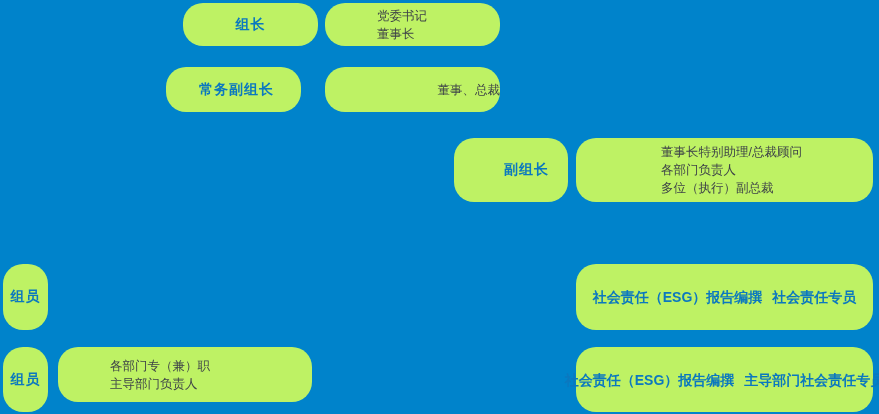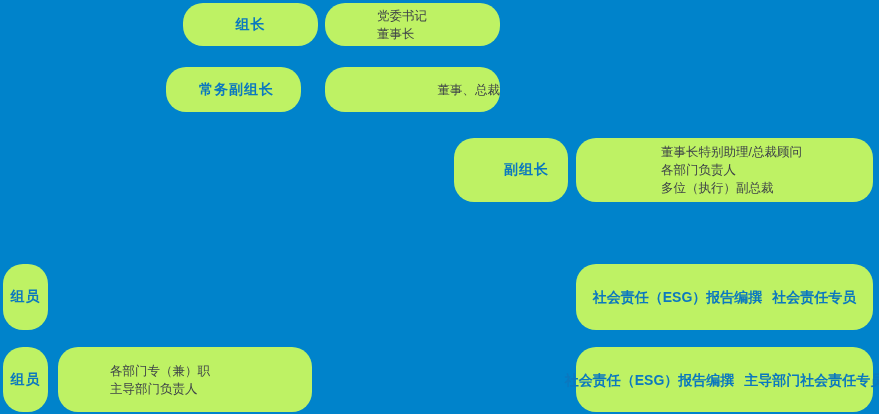--- a/index.html
+++ b/index.html
@@ -61,21 +61,21 @@
   
   #leader-label        { left: 183px; top: 3px;   width: 135px; height: 43px; }
   #leader-roles        { left: 325px; top: 3px;   width: 175px; height: 43px; }
   #exec-deputy-label   { left: 166px; top: 67px;  width: 135px; height: 45px; padding-left: 6px; }
   #exec-deputy-roles   { left: 325px; top: 67px;  width: 175px; height: 45px; }
   #deputy-label        { left: 454px; top: 138px; width: 114px; height: 64px; padding-left: 31px; }
   #deputy-roles        { left: 576px; top: 138px; width: 297px; height: 64px; }
   #members1-label      { left: 3px;   top: 264px; width: 45px;  height: 66px; }
   #members1-roles      { left: 58px;  top: 264px; width: 254px; height: 66px; }
   #members2-label      { left: 3px;   top: 347px; width: 45px;  height: 65px; }
-  #members2-roles      { left: 58px;  top: 347px; width: 254px; height: 65px; }
+  #members2-roles      { left: 58px;  top: 347px; width: 254px; height: 55px; }
   #esg-lead-dept       { left: 576px; top: 264px; width: 297px; height: 66px; }
   #esg-specialist      { left: 576px; top: 347px; width: 297px; height: 65px; }
 </style>
 </head>
 <body>
 
 <div class="canvas">
 
   <div class="box label-box" id="leader-label">组长</div>
   <div class="box roles-box pad64" id="leader-roles">

